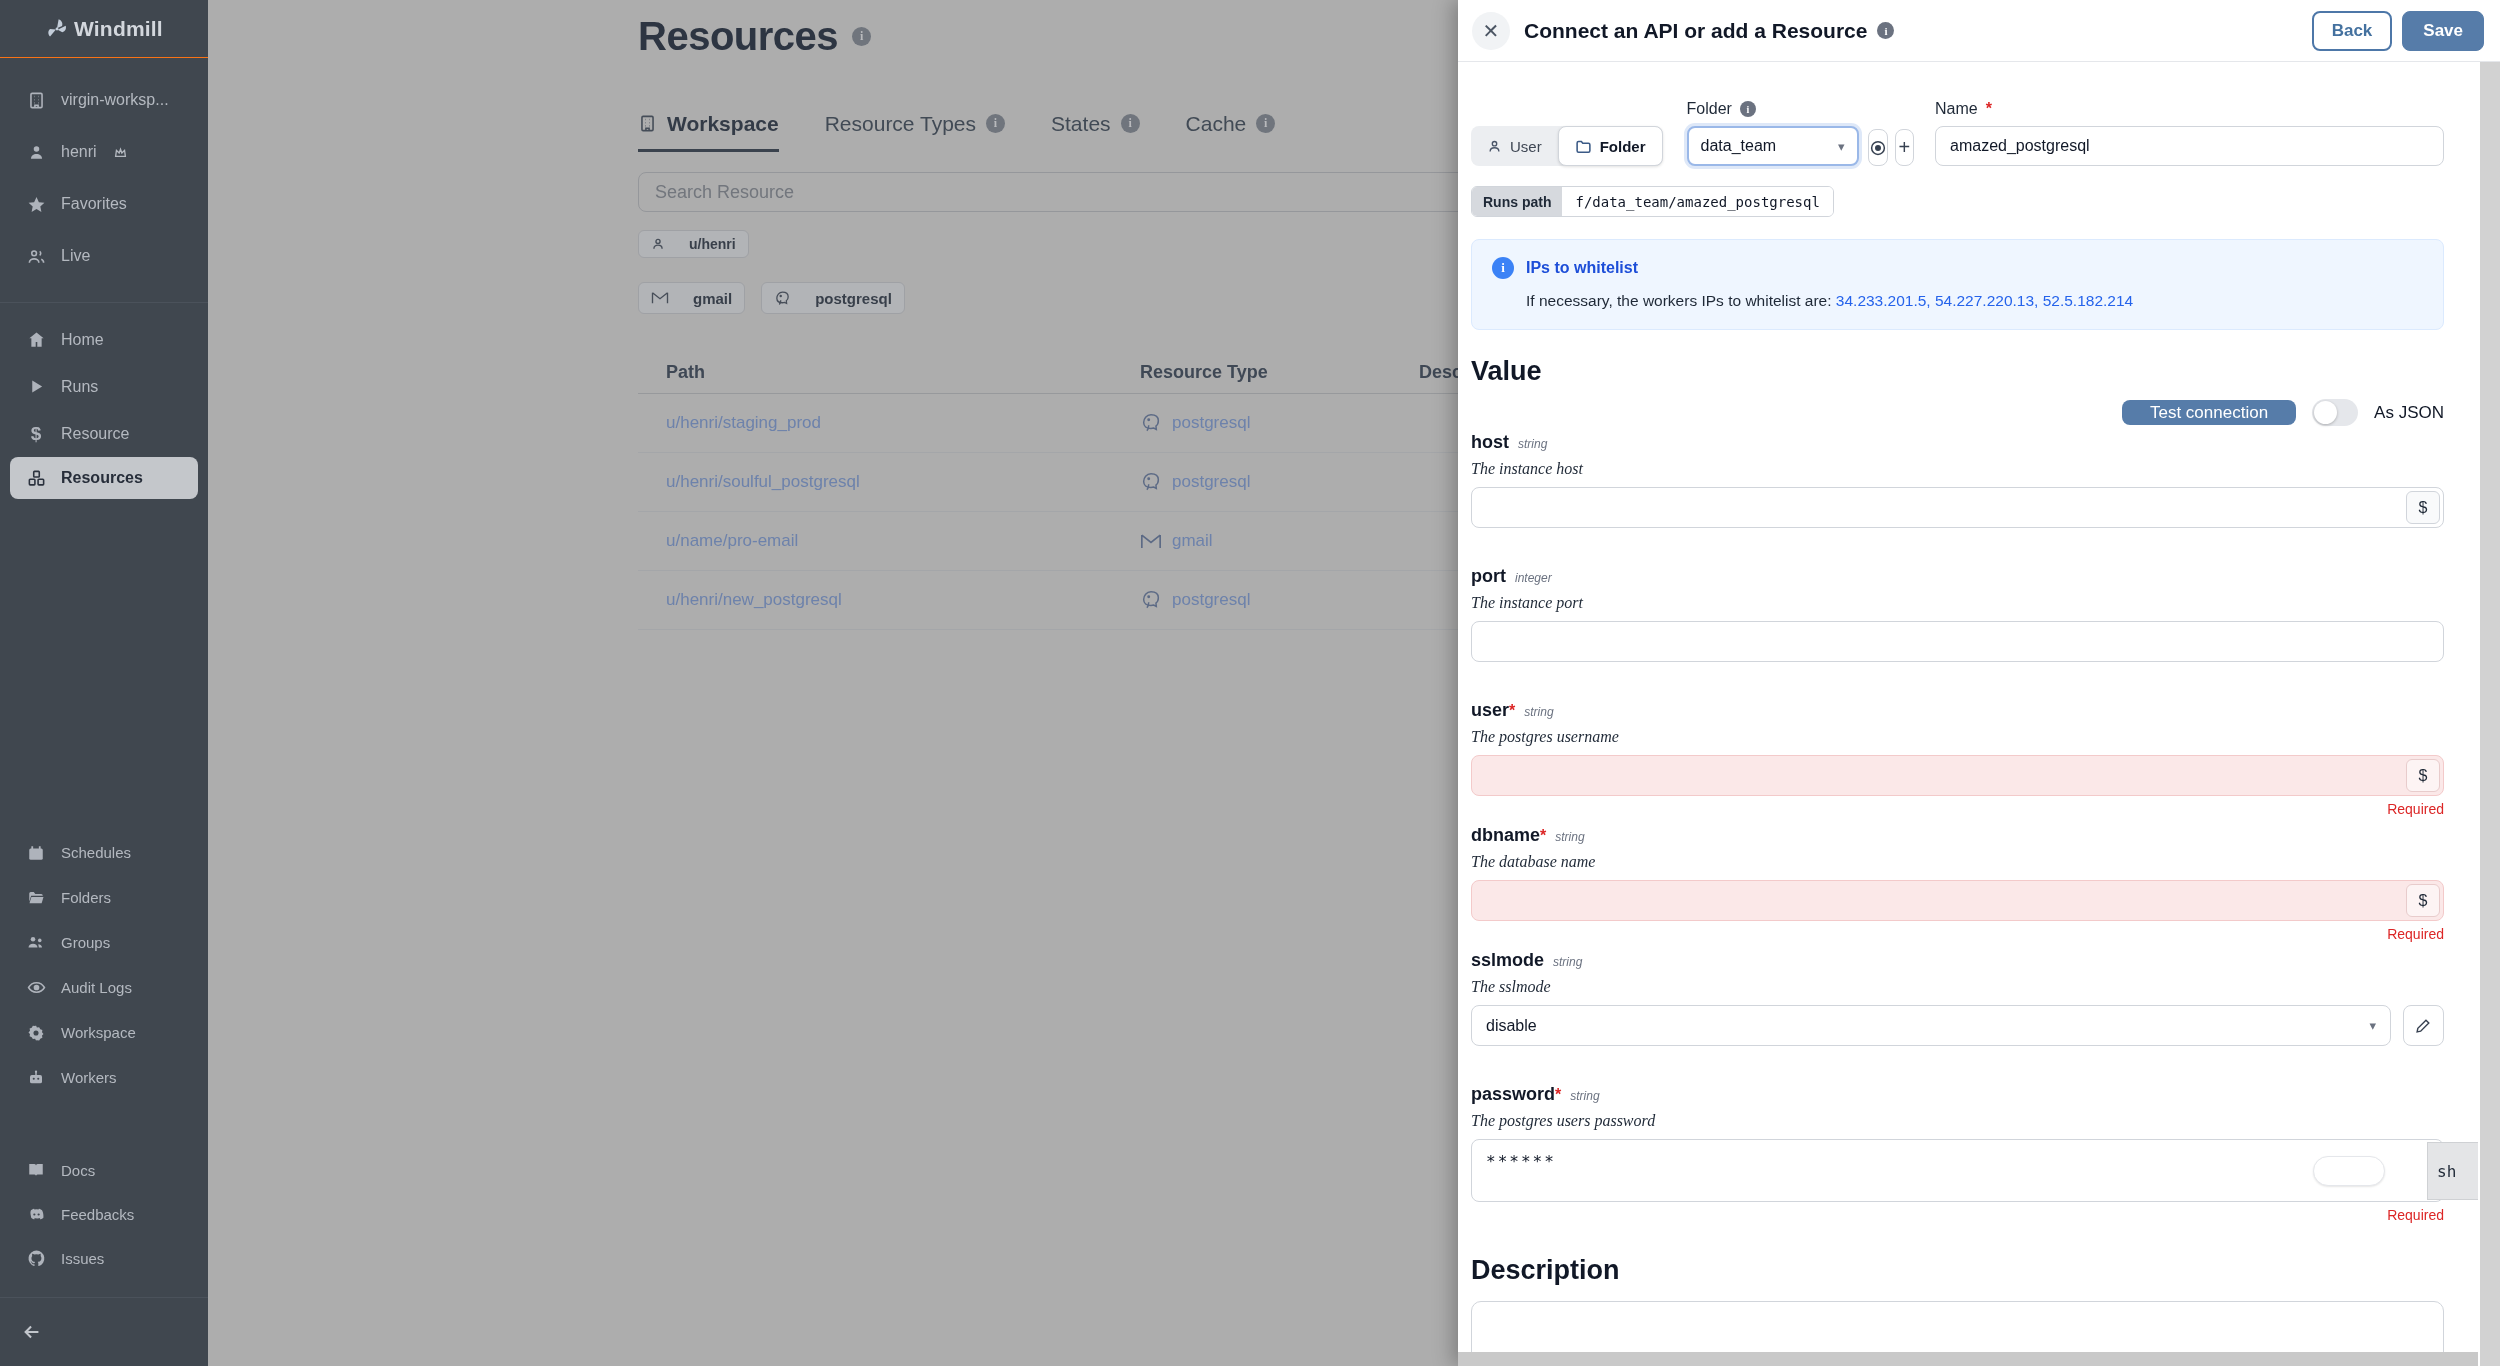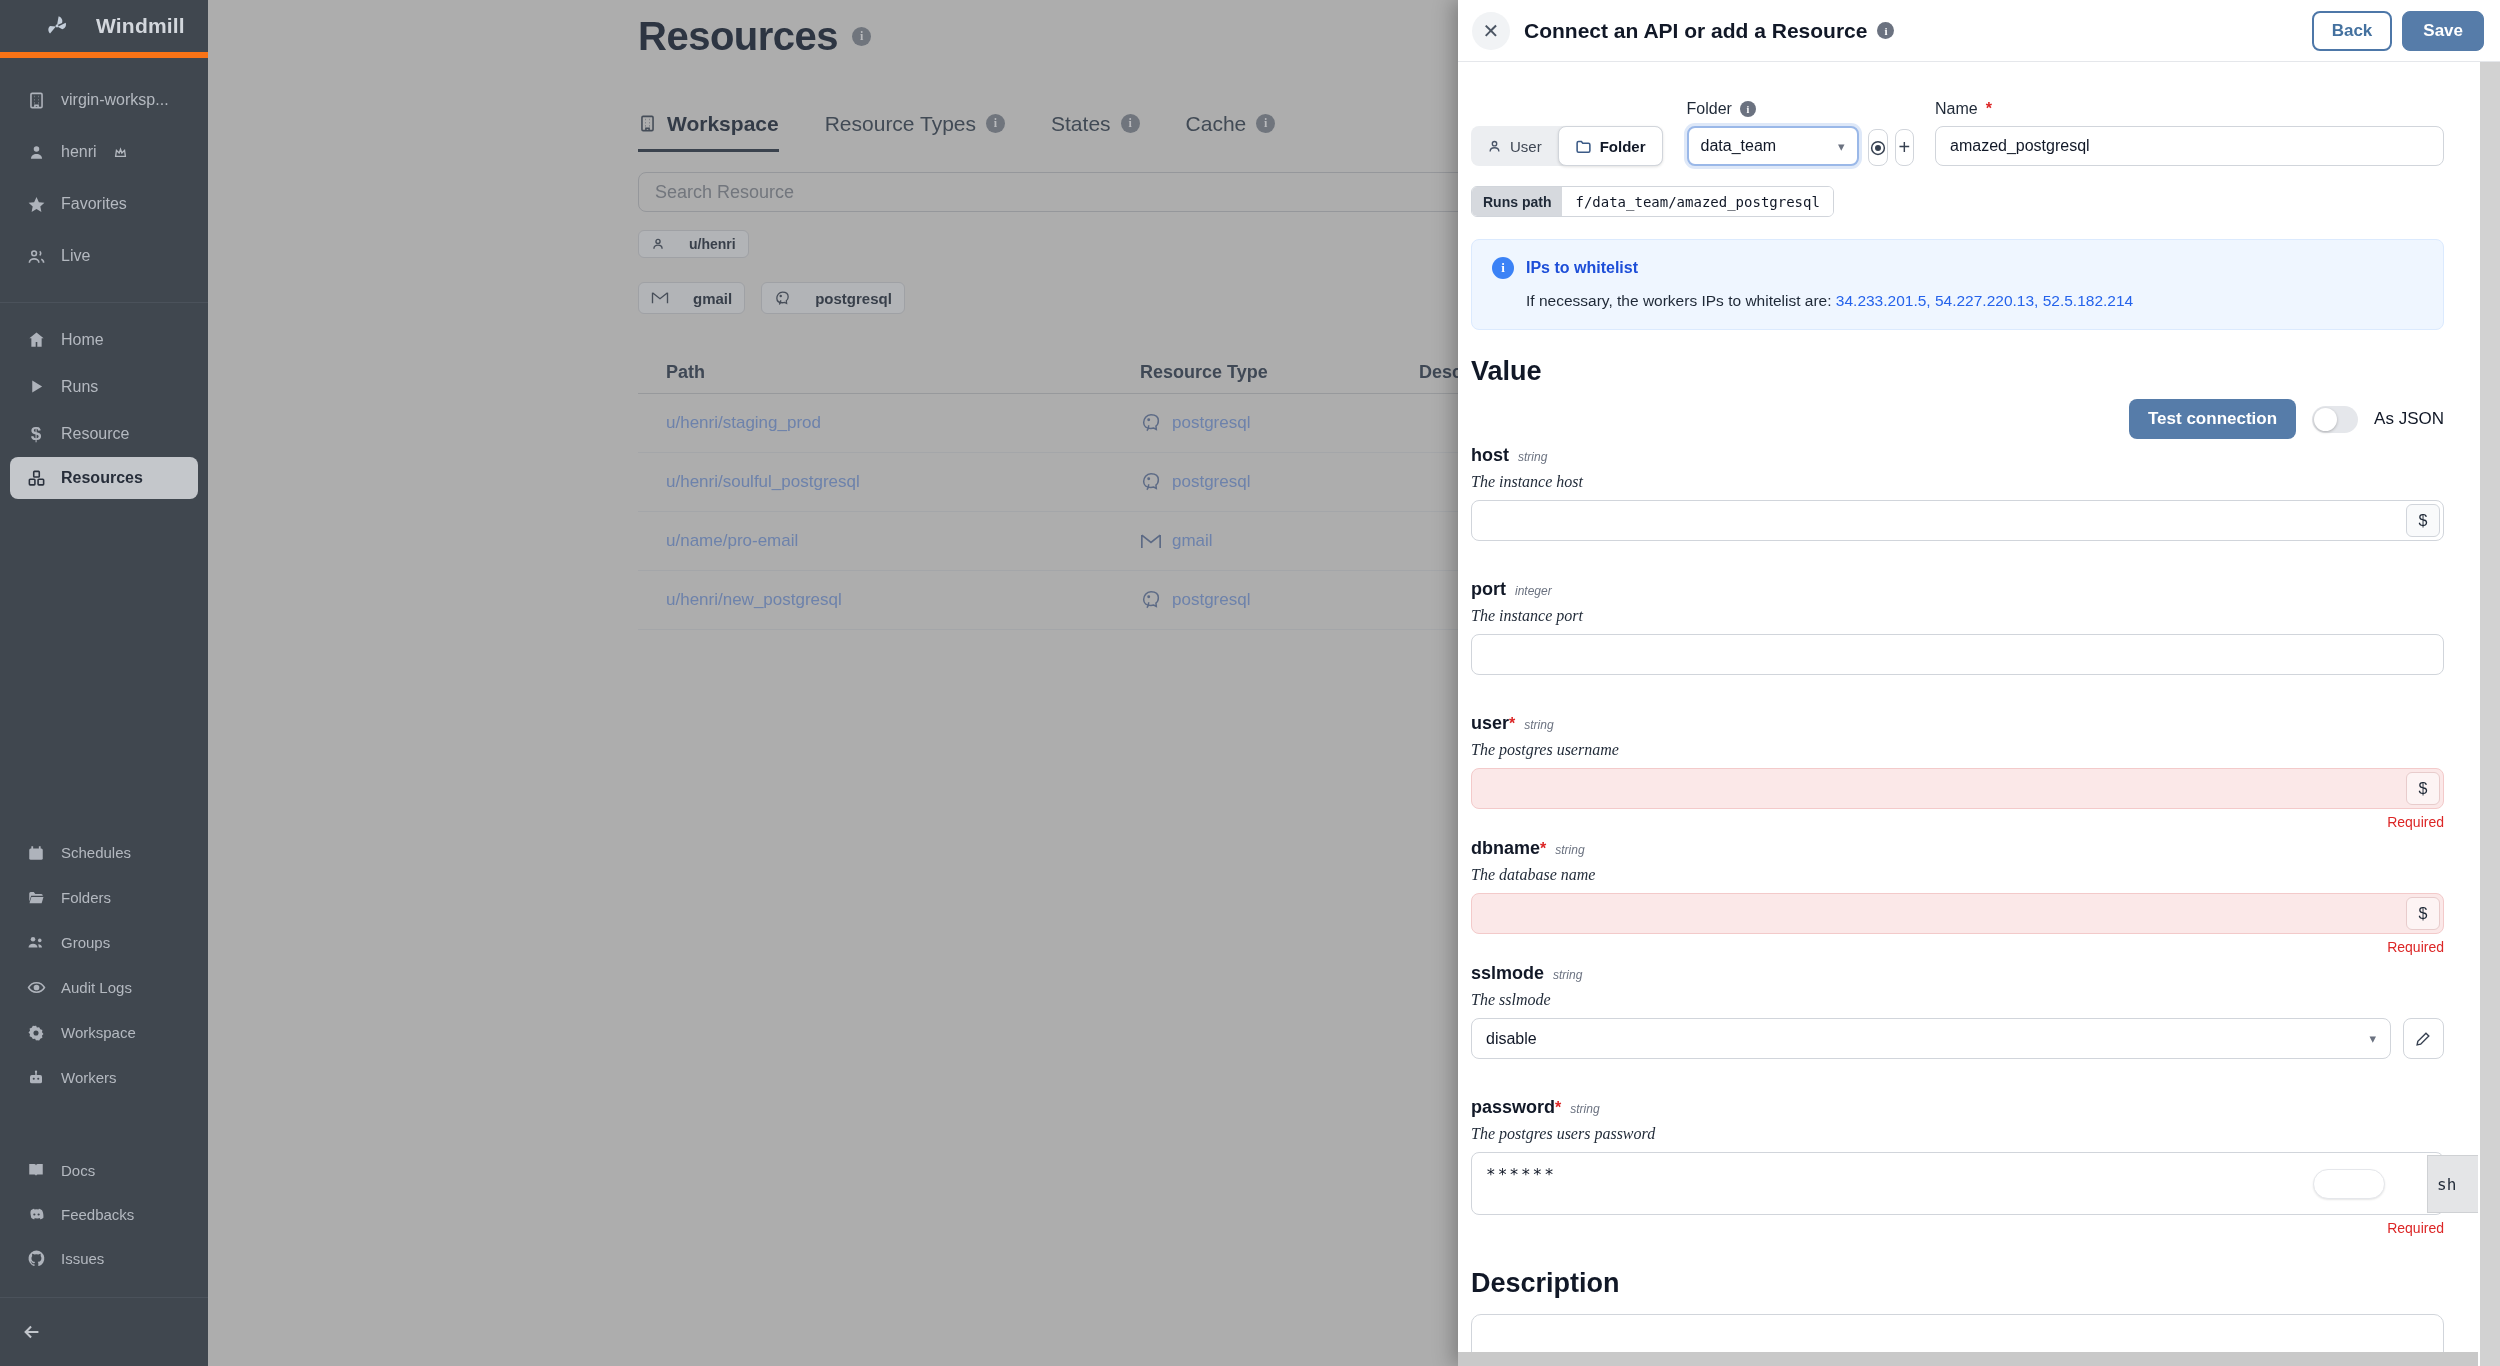--- a/index.html
+++ b/index.html
@@ -2,21 +2,21 @@
 <html><head>
 <meta charset="utf-8">
 <style>
   * { margin:0; padding:0; box-sizing:border-box; }
   html,body { width:2500px; height:1366px; overflow:hidden; }
   body { font-family:"Liberation Sans", sans-serif; background:#adadad; }
   #app { position:relative; width:2500px; height:1366px; }
 
   
   .sidebar { position:absolute; left:0; top:0; width:208px; height:100%; background:#40474f; z-index:5; }
-  .side-logo { position:absolute; top:0; left:0; right:0; height:58px; display:flex; align-items:center; gap:26px; padding-left:44px; border-bottom:6px solid #f97316; }
+  .side-logo { position:absolute; top:0; left:0; right:0; height:58px; display:flex; align-items:center; gap:4px; padding-left:44px; border-bottom:1px solid #f97316; }
   .side-logo .brand { color:#d3d7dd; font-size:21px; font-weight:bold; letter-spacing:.2px; }
   .side-row { display:flex; align-items:center; gap:15px; padding-left:26px; color:#b4b9c0; font-size:16px; cursor:pointer; }
   .side-row .ic { width:20px; height:20px; flex:0 0 20px; display:flex; align-items:center; justify-content:center; color:#aeb3bb; }
   .grp-ws { position:absolute; top:74px; left:0; right:0; }
   .grp-ws .side-row { height:52px; }
   .side-div { position:absolute; left:0; right:0; height:1px; background:#4b525b; }
   .grp-nav1 { position:absolute; top:316px; left:0; right:0; }
   .grp-nav1 .side-row { height:47px; }
   .grp-nav2 { position:absolute; top:830px; left:0; right:0; }
   .grp-nav2 .side-row { height:45px; font-size:15px; }
@@ -88,21 +88,21 @@
   .alert { margin-top:22px; background:#eff6ff; border:1px solid #dbeafe; border-radius:8px; padding:17px 20px 19px 20px; }
   .alert-head { display:flex; align-items:center; gap:12px; }
   .alert-ic { width:22px; height:22px; border-radius:50%; background:#3b82f6; color:#fff; font-size:13px; font-weight:bold; display:flex; align-items:center; justify-content:center; font-family:"Liberation Serif", serif; }
   .alert-title { color:#1d4ed8; font-size:16px; font-weight:bold; }
   .alert-body { margin:13px 0 0 34px; font-size:15.5px; color:#1f2937; }
   .alert-body .ips { color:#2563eb; cursor:pointer; }
 
   .h2 { font-size:27px; font-weight:bold; color:#111827; }
   .value-h { margin-top:26px; }
   .test-row { margin-top:12px; display:flex; justify-content:flex-end; align-items:center; gap:16px; }
-  .btn-test { height:40px; padding:0 19px; border-radius:8px; background:#567ca9; color:#fff; border:none; font-size:17px; font-weight:bold; cursor:pointer; }
+  .btn-test { height:25px; padding:0 28px; border-radius:8px; background:#567ca9; color:#fff; border:none; font-size:17px; font-weight:normal; cursor:pointer; }
   .toggle { width:46px; height:27px; border-radius:14px; background:#e5e7eb; position:relative; cursor:pointer; flex:0 0 46px; }
   .toggle .knob { position:absolute; left:2px; top:2px; width:23px; height:23px; border-radius:50%; background:#fff; box-shadow:0 1px 3px rgba(0,0,0,.25); }
   .asjson-label { font-size:17px; color:#111827; }
 
   .field { margin-top:38px; }
   .f-name { font-size:18px; font-weight:bold; color:#111827; }
   .f-type { font-size:12px; font-style:italic; color:#6b7280; margin-left:9px; }
   .f-desc { margin-top:7px; font-size:16px; font-style:italic; color:#1f2937;font-family:Liberation Serif, serif; }
   .inp-wrap { position:relative; margin-top:9px; }
   .f-input { width:100%; height:41px; border:1px solid #d1d5db; border-radius:8px; padding:0 52px 0 14px; font-size:16px; color:#111827; background:#fff; }

